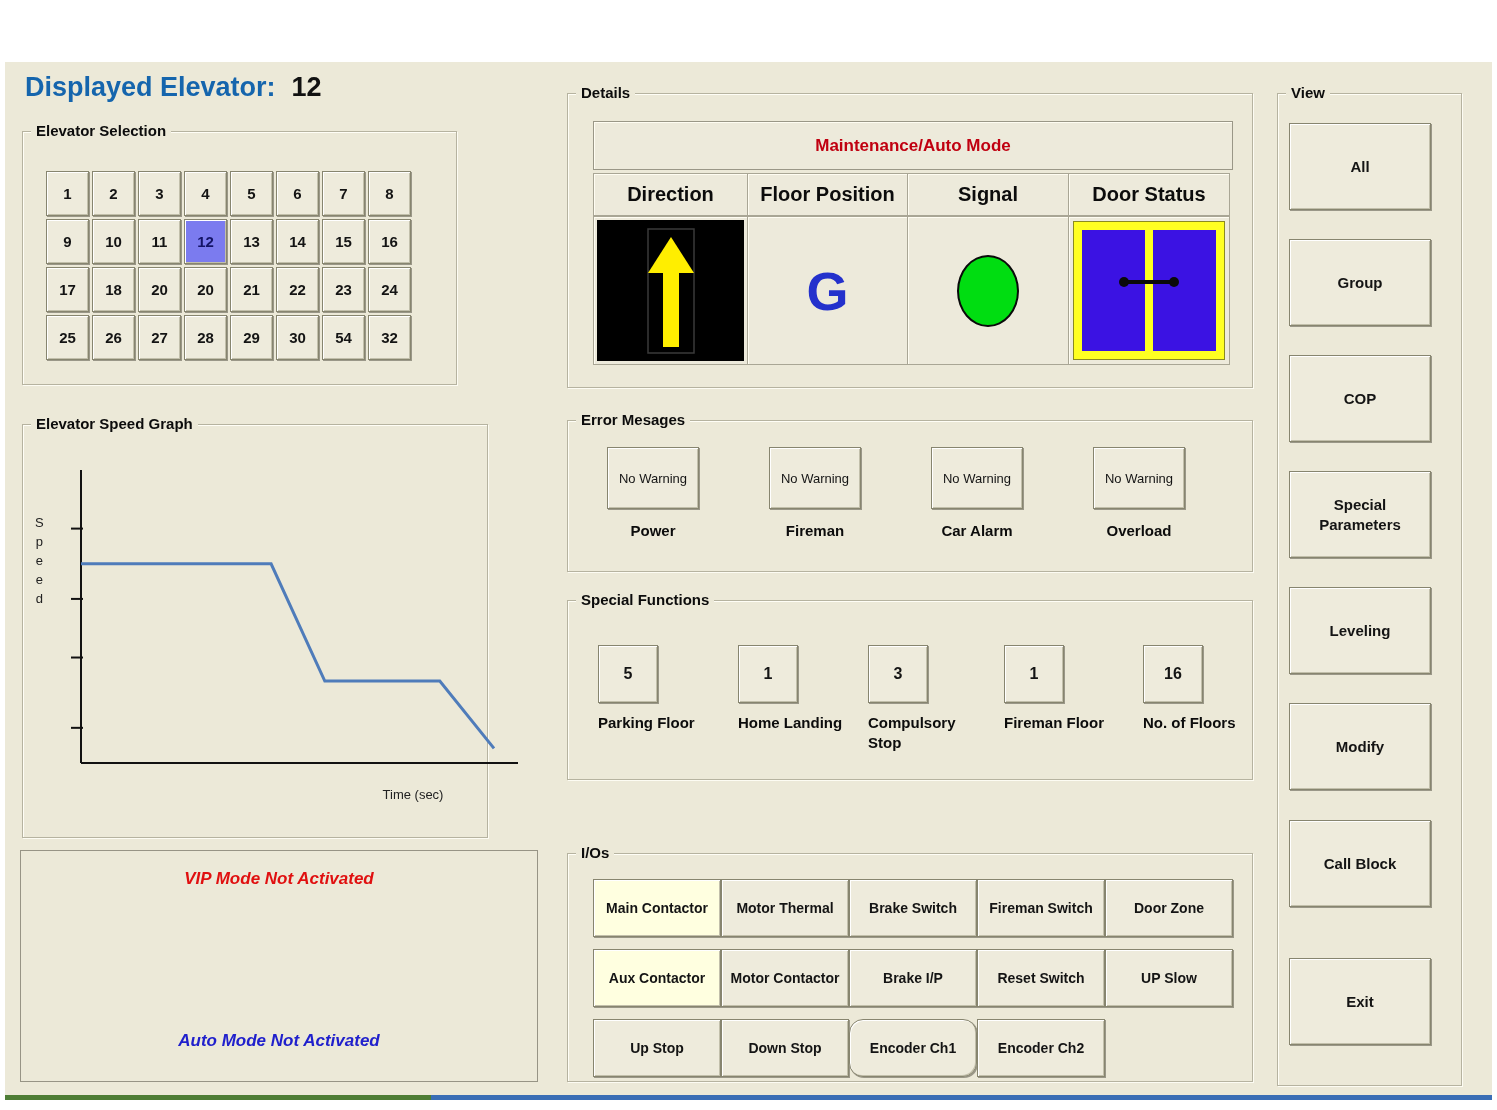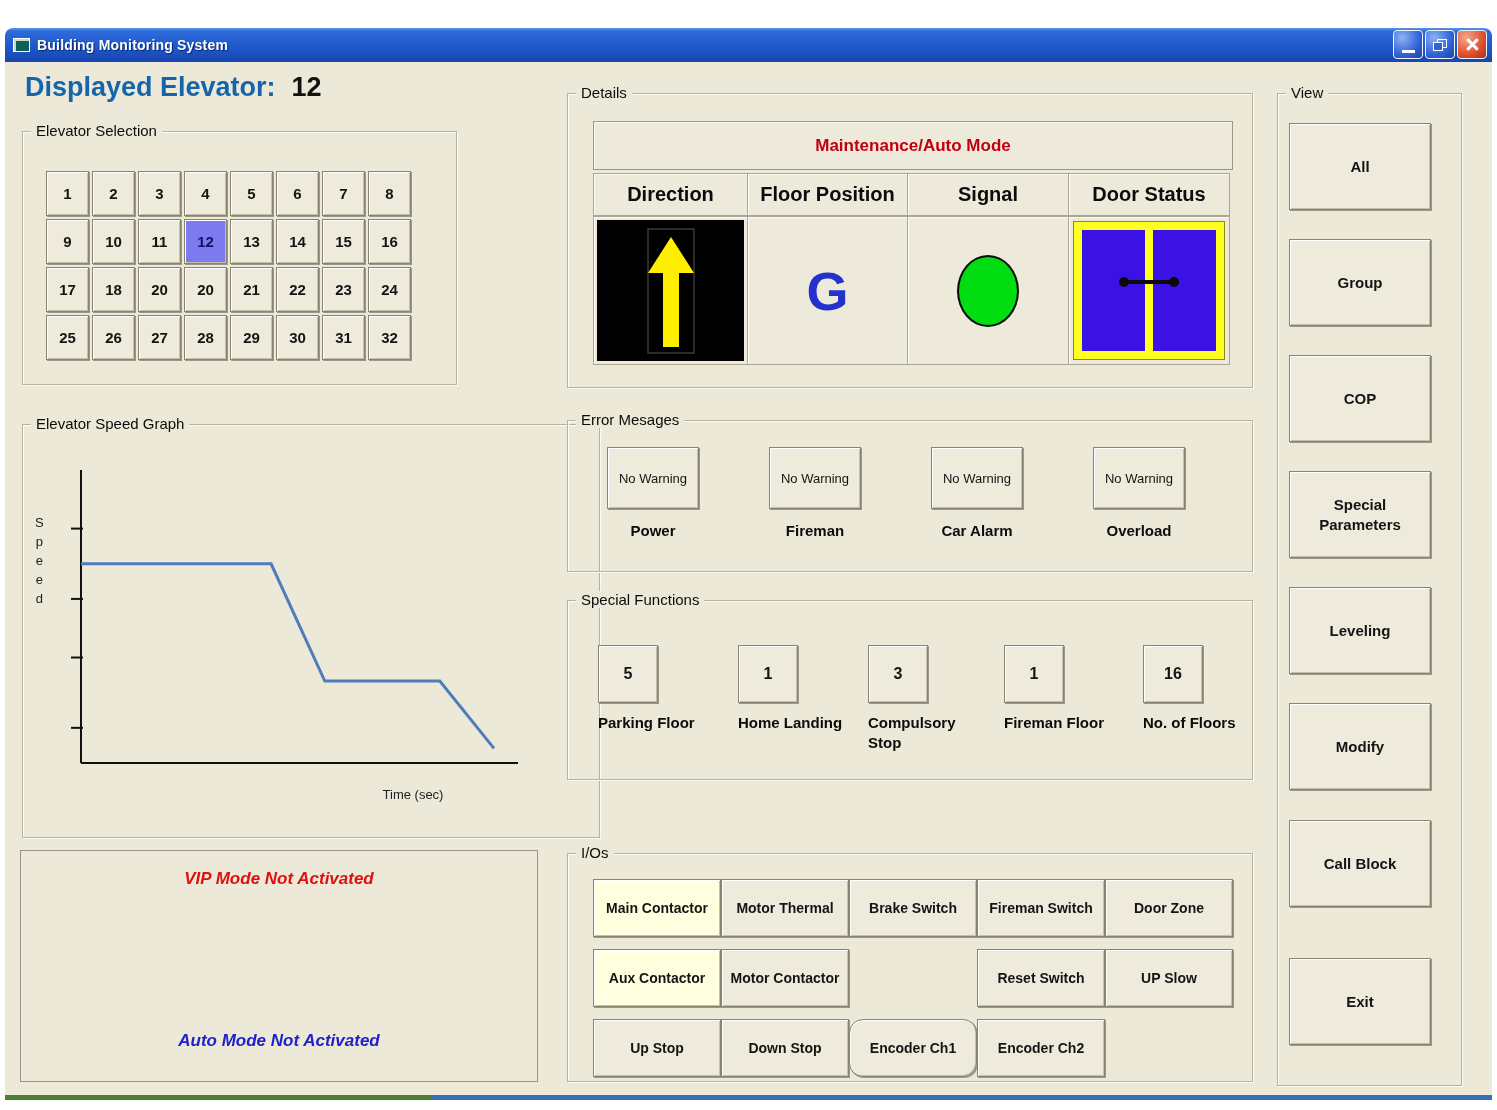--- a/index.html
+++ b/index.html
@@ -30,21 +30,21 @@
   .x-glyph::before{ transform:rotate(45deg);} .x-glyph::after{ transform:rotate(-45deg);}
 
   .client{ position:absolute; left:5px; top:62px; width:1487px; height:1033px; background:#ece9d8; }
   .bottom-strip{ position:absolute; left:5px; top:1095px; width:1487px; height:5px; background:#3a6eb5; }
   .bottom-strip .green{ position:absolute; left:0; top:0; width:426px; height:5px; background:#4e7d35; }
 
   
   .group{ position:absolute; border:1px solid #b6b3a0;
     box-shadow:inset 1px 1px 0 #fffef6, 1px 1px 0 #fdfcf3; }
   .group-label{ position:absolute; top:-10px; left:8px; background:#ece9d8; padding:0 5px;
-    font-weight:normal; font-size:15px; color:#0c0c0c; white-space:nowrap; }
+    font-weight:bold; font-size:15px; color:#0c0c0c; white-space:nowrap; }
 
   .xpbtn{ background:#eeebdc; border:1px solid #87856f;
     box-shadow:inset 1px 1px 0 #ffffff, inset -1px -1px 0 #c2bfab, 1px 1px 0 rgba(110,108,94,.65);
     display:flex; align-items:center; justify-content:center;
     font-weight:bold; color:#141414; text-align:center; cursor:default; }
 
   
   .page-header{ position:absolute; left:20px; top:10px; font-size:27px; font-weight:bold; }
   .page-header .lbl{ color:#1565ad; } .page-header .val{ color:#111; margin-left:16px; }
 
@@ -107,35 +107,20 @@
 
   
   .view-btn{ position:absolute; left:11px; width:142px; height:87px; font-size:15px;
     line-height:20px; padding:0 14px; }
 </style>
 </head>
 <body>
 
 <div id="stage">
 
-  <div class="titlebar">
-    <span class="form-icon"></span>
-    <span class="title-text">Building Monitoring System</span>
-    <div class="title-btns">
-      <div class="tbtn min">
-          <span class="min-glyph"></span>
-        </div>
-      <div class="tbtn res">
-          <span class="res-glyph"></span>
-        </div>
-      <div class="tbtn close">
-          <span class="x-glyph"></span>
-        </div>
-    </div>
-  </div>
 
   <div class="client">
 
     <div class="page-header">
       <span class="lbl">Displayed Elevator:</span><span class="val">12</span>
     </div>
 
     <div class="group" style="left:17px; top:69px; width:435px; height:254px;">
       <span class="group-label">Elevator Selection</span>
       <div class="ev-grid">
@@ -162,26 +147,26 @@
           <div class="xpbtn grid-btn">21</div>
           <div class="xpbtn grid-btn">22</div>
           <div class="xpbtn grid-btn">23</div>
           <div class="xpbtn grid-btn">24</div>
           <div class="xpbtn grid-btn">25</div>
           <div class="xpbtn grid-btn">26</div>
           <div class="xpbtn grid-btn">27</div>
           <div class="xpbtn grid-btn">28</div>
           <div class="xpbtn grid-btn">29</div>
           <div class="xpbtn grid-btn">30</div>
-          <div class="xpbtn grid-btn">31</div>
+          <div class="xpbtn grid-btn">54</div>
           <div class="xpbtn grid-btn">32</div>
         </div>
     </div>
 
-    <div class="group" style="left:17px; top:362px; width:578px; height:414px;">
+    <div class="group" style="left:17px; top:362px; width:466px; height:414px;">
       <span class="group-label">Elevator Speed Graph</span>
       <svg class="graph-svg" width="518" height="414" viewBox="0 0 518 414">
           <line x1="58" y1="45" x2="58" y2="338" stroke="#111" stroke-width="2"></line>
           <line x1="58" y1="338" x2="495" y2="338" stroke="#111" stroke-width="2"></line>
           <line x1="48" y1="302.84000000000003" x2="60" y2="302.84000000000003" stroke="#111" stroke-width="2"></line>
           <line x1="48" y1="232.52" x2="60" y2="232.52" stroke="#111" stroke-width="2"></line>
           <line x1="48" y1="173.92" x2="60" y2="173.92" stroke="#111" stroke-width="2"></line>
           <line x1="48" y1="103.6" x2="60" y2="103.6" stroke="#111" stroke-width="2"></line>
           <polyline points="58.0,138.8 248.1,138.8 301.8,256.0 416.8,256.0 471.0,323.4" fill="none" stroke="#4f7cba" stroke-width="3"></polyline>
         </svg>
@@ -272,20 +257,21 @@
     <div class="group" style="left:562px; top:791px; width:686px; height:229px;">
       <span class="group-label">I/Os</span>
       <div class="io-grid">
           <div class="xpbtn io-btn active" style="grid-area: 1 / 1;">Main Contactor</div>
           <div class="xpbtn io-btn" style="grid-area: 1 / 2;">Motor Thermal</div>
           <div class="xpbtn io-btn" style="grid-area: 1 / 3;">Brake Switch</div>
           <div class="xpbtn io-btn" style="grid-area: 1 / 4;">Fireman Switch</div>
           <div class="xpbtn io-btn" style="grid-area: 1 / 5;">Door Zone</div>
           <div class="xpbtn io-btn active" style="grid-area: 2 / 1;">Aux Contactor</div>
           <div class="xpbtn io-btn" style="grid-area: 2 / 2;">Motor Contactor</div>
+          <div class="xpbtn io-btn" style="grid-area: 2 / 3;">Brake I/P</div>
           <div class="xpbtn io-btn" style="grid-area: 2 / 4;">Reset Switch</div>
           <div class="xpbtn io-btn" style="grid-area: 2 / 5;">UP Slow</div>
           <div class="xpbtn io-btn" style="grid-area: 3 / 1;">Up Stop</div>
           <div class="xpbtn io-btn" style="grid-area: 3 / 2;">Down Stop</div>
           <div class="xpbtn io-btn" style="grid-area: 3 / 3; border-radius: 14px;">Encoder Ch1</div>
           <div class="xpbtn io-btn" style="grid-area: 3 / 4;">Encoder Ch2</div>
         </div>
     </div>
 
     <div class="group" style="left:1272px; top:31px; width:185px; height:993px;">

